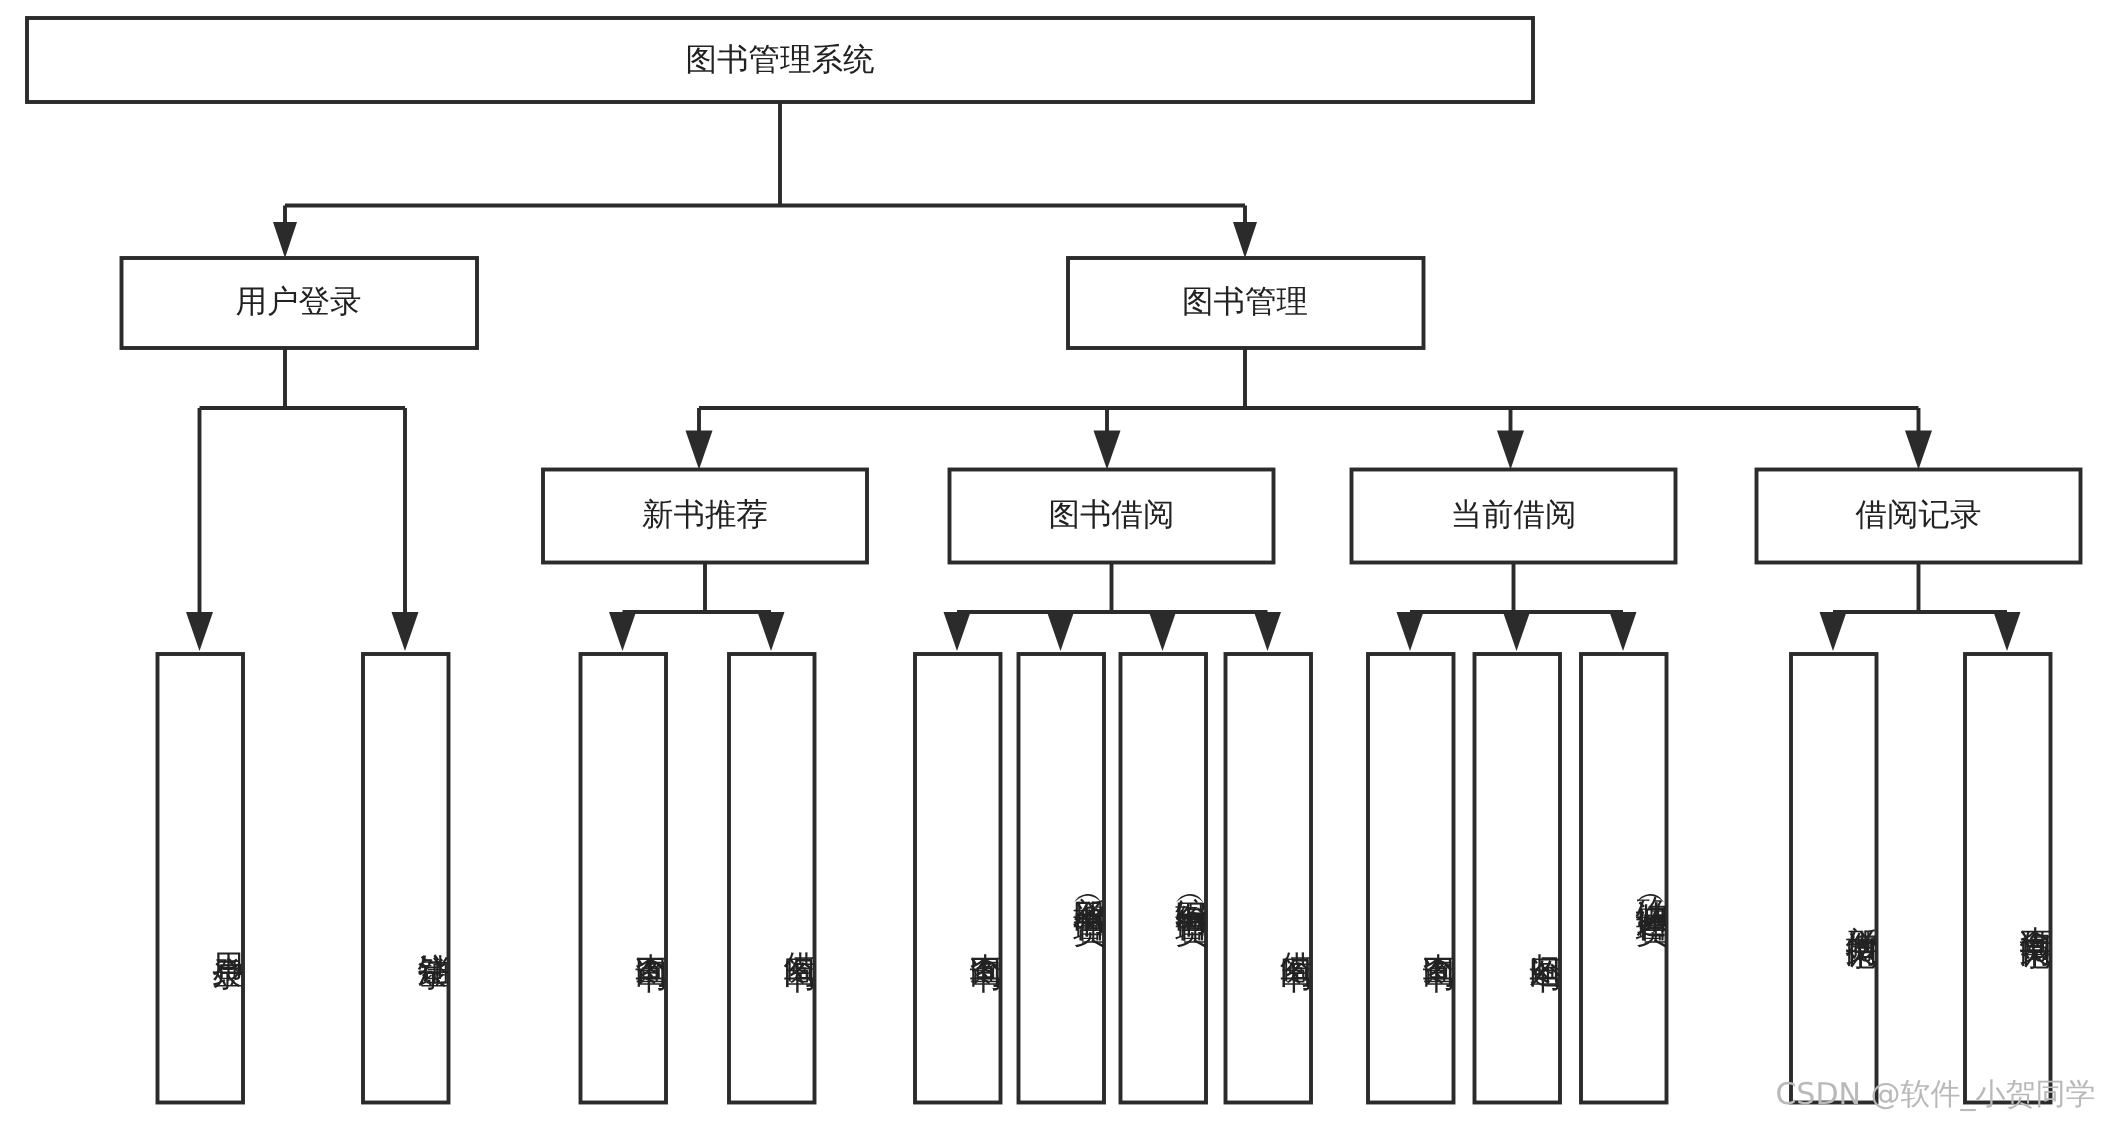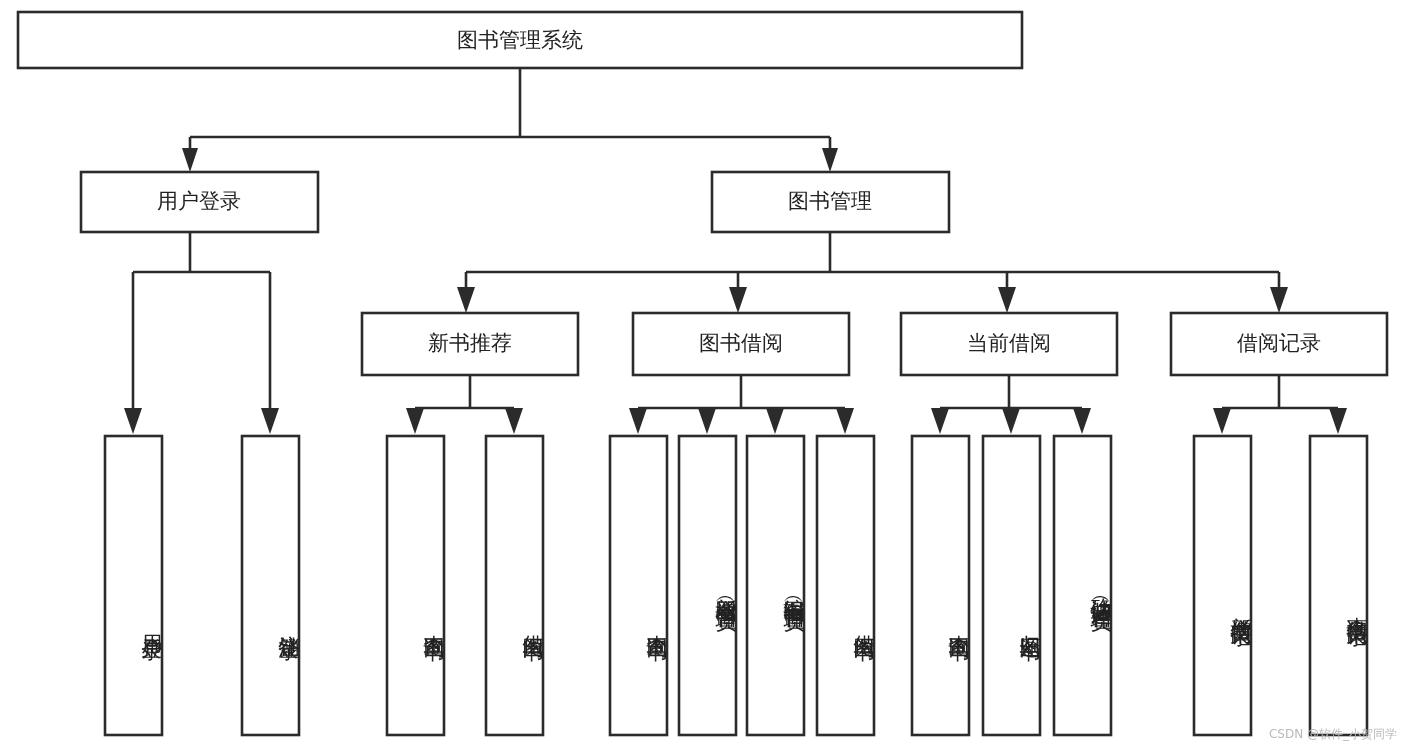--- a/index.html
+++ b/index.html
@@ -61,21 +61,21 @@
     display: flex;
     align-items: flex-start;
     justify-content: center;
     pointer-events: none;
   }
   .watermark {
     position: absolute;
     right: 8px;
     bottom: 4px;
     font-family: "DejaVu Sans", "Liberation Sans", sans-serif;
-    font-size: 12px;
+    font-size: 20px;
     color: #b9b9b9;
     white-space: nowrap;
   }
 </style>
 </head>
 <body>
 
 <div id="diagram-root">
 
   <svg class="flow" viewBox="0 0 1405 747" xmlns="http://www.w3.org/2000/svg">

